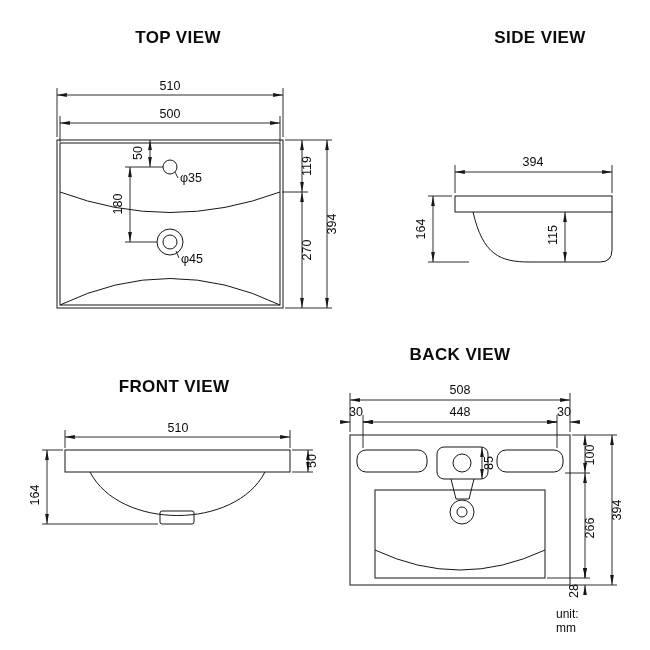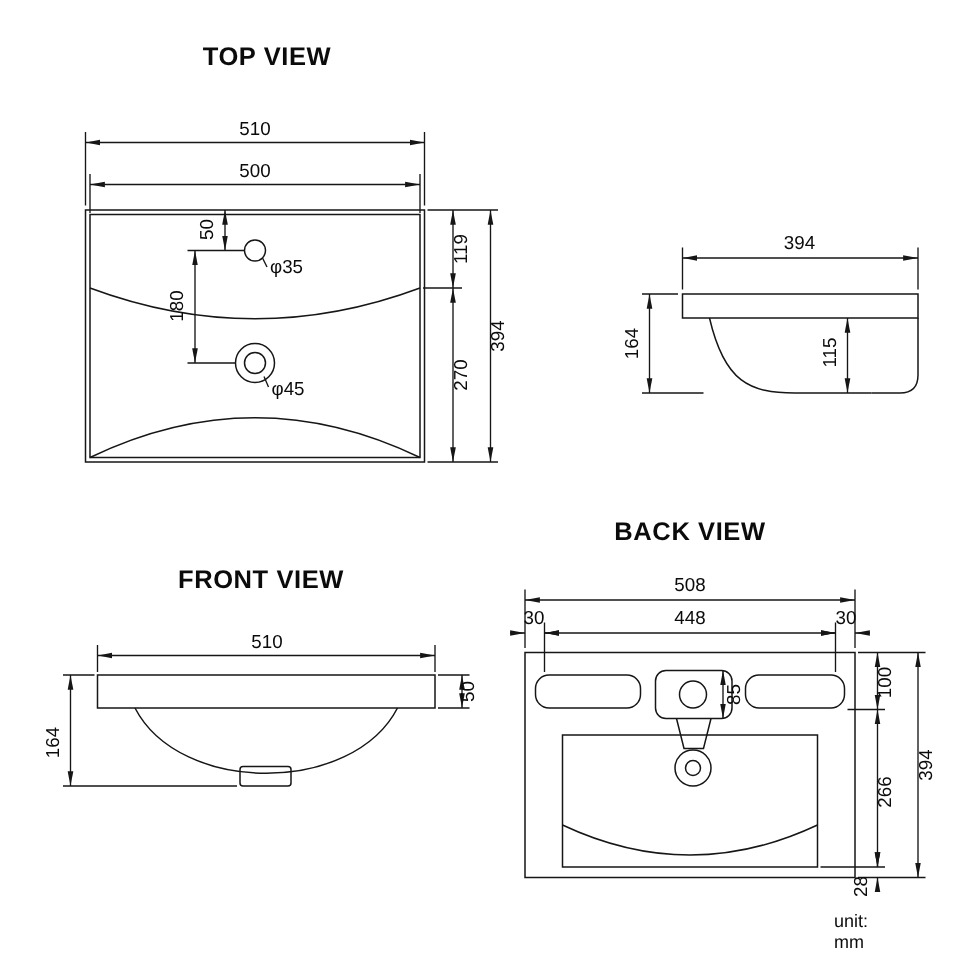--- a/index.html
+++ b/index.html
@@ -20,20 +20,21 @@
 
   <svg width="0" height="0" style="position:absolute" aria-hidden="true">
     <defs>
       <marker id="arr" viewBox="0 0 10 5" refX="10" refY="2.5" markerWidth="11" markerHeight="5.5" orient="auto-start-reverse">
         <path d="M0,0.6 L10,2.5 L0,4.4 Z" fill="#161616" stroke="none"></path>
       </marker>
     </defs>
   </svg>
 
   <div class="view-title" style="left:178px;top:28px">TOP VIEW</div>
+  <div class="view-title" style="left:540px;top:28px">SIDE VIEW</div>
   <div class="view-title" style="left:174px;top:377px">FRONT VIEW</div>
   <div class="view-title" style="left:460px;top:345px">BACK VIEW</div>
 
   <svg class="drawing" style="left:30px;top:65px" width="320" height="255" viewBox="0 0 320 255">
     <g class="s">
       <rect x="27" y="75" width="226" height="168"></rect>
       <rect x="30" y="78" width="220" height="162"></rect>
       <path d="M30,127 Q140,168 250,127"></path>
       <path d="M30,240 Q140,187 250,240"></path>
       <circle cx="140" cy="102" r="7"></circle>

